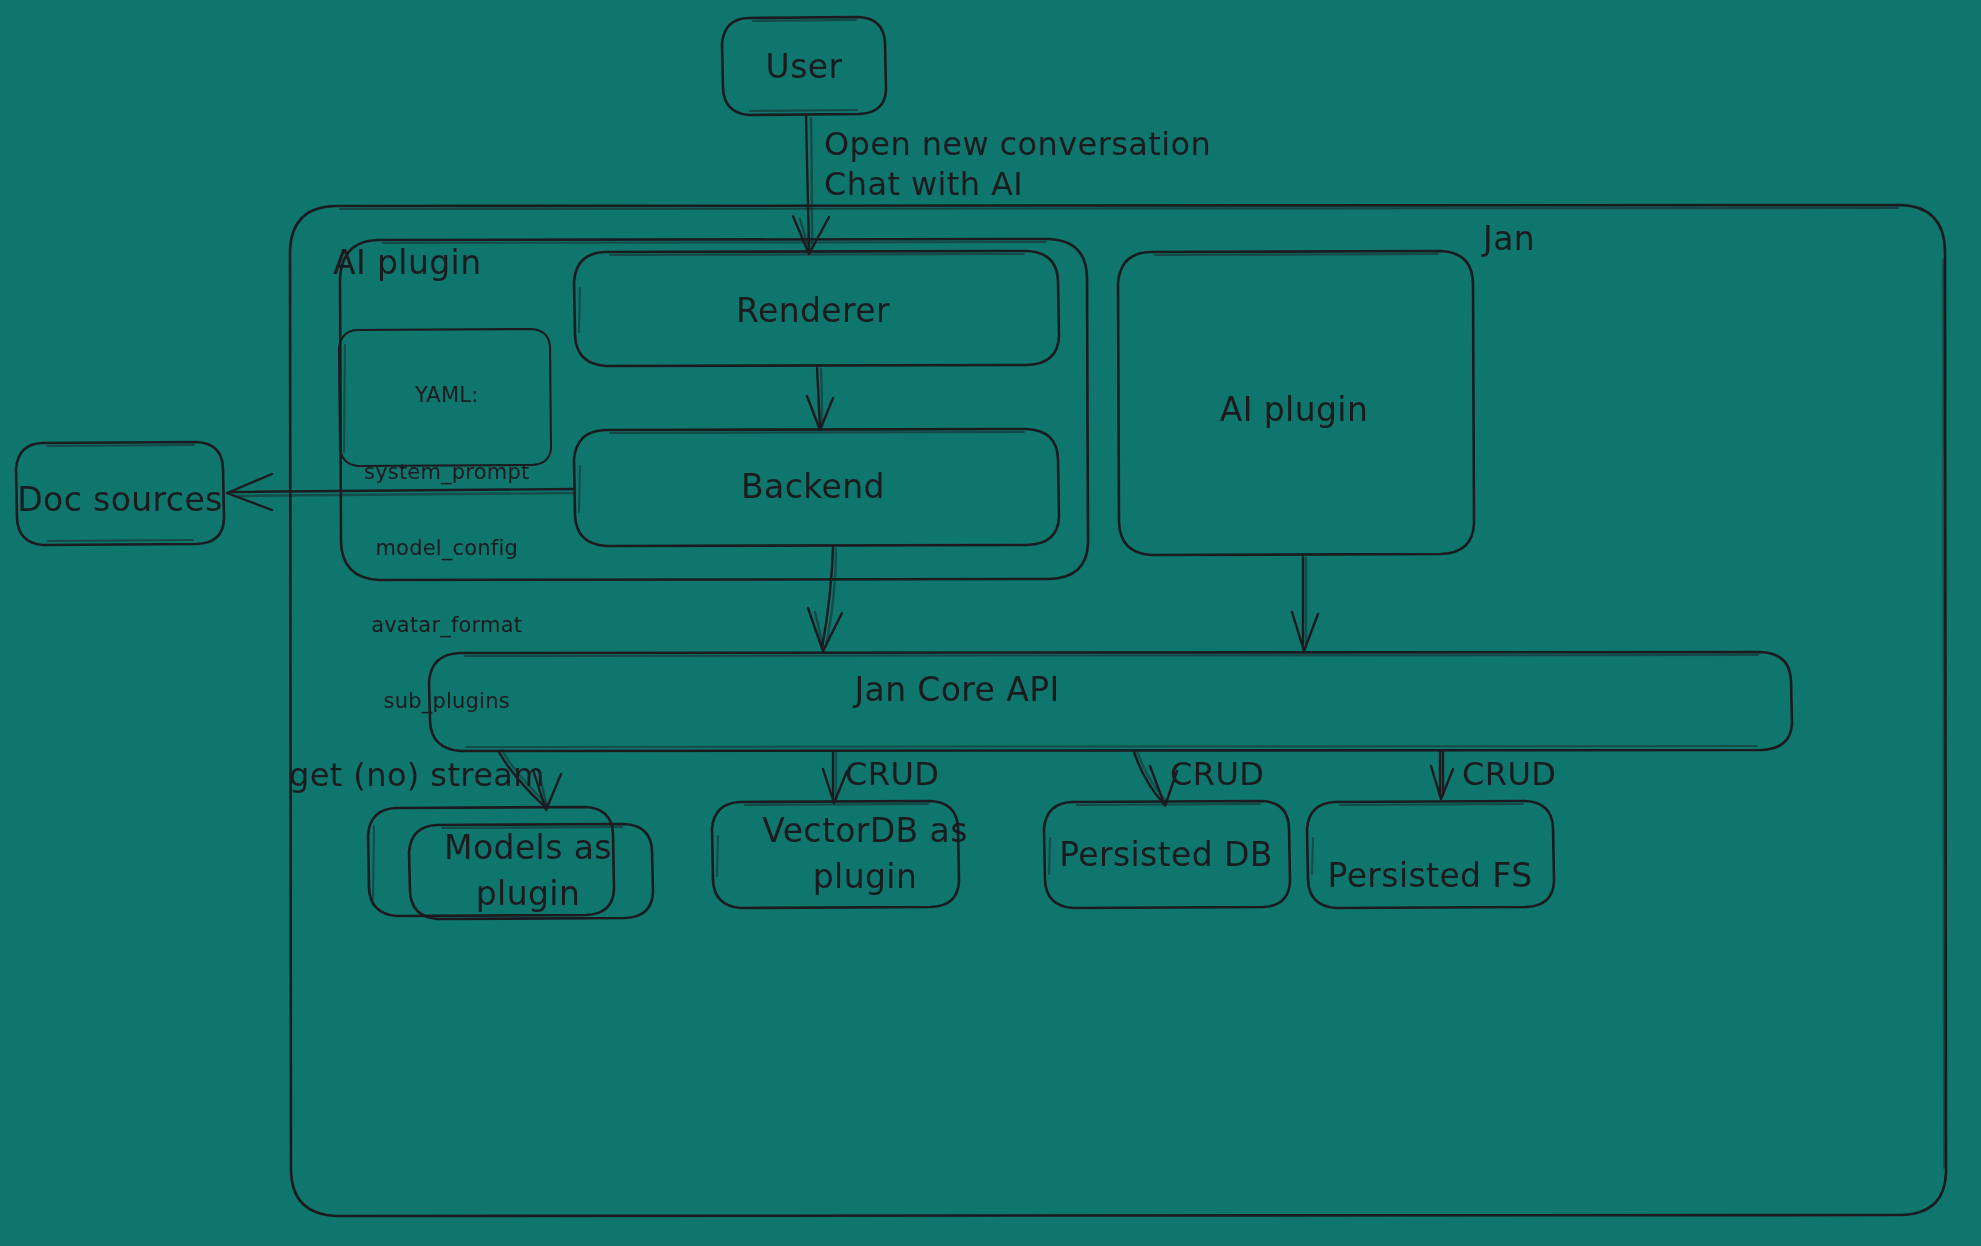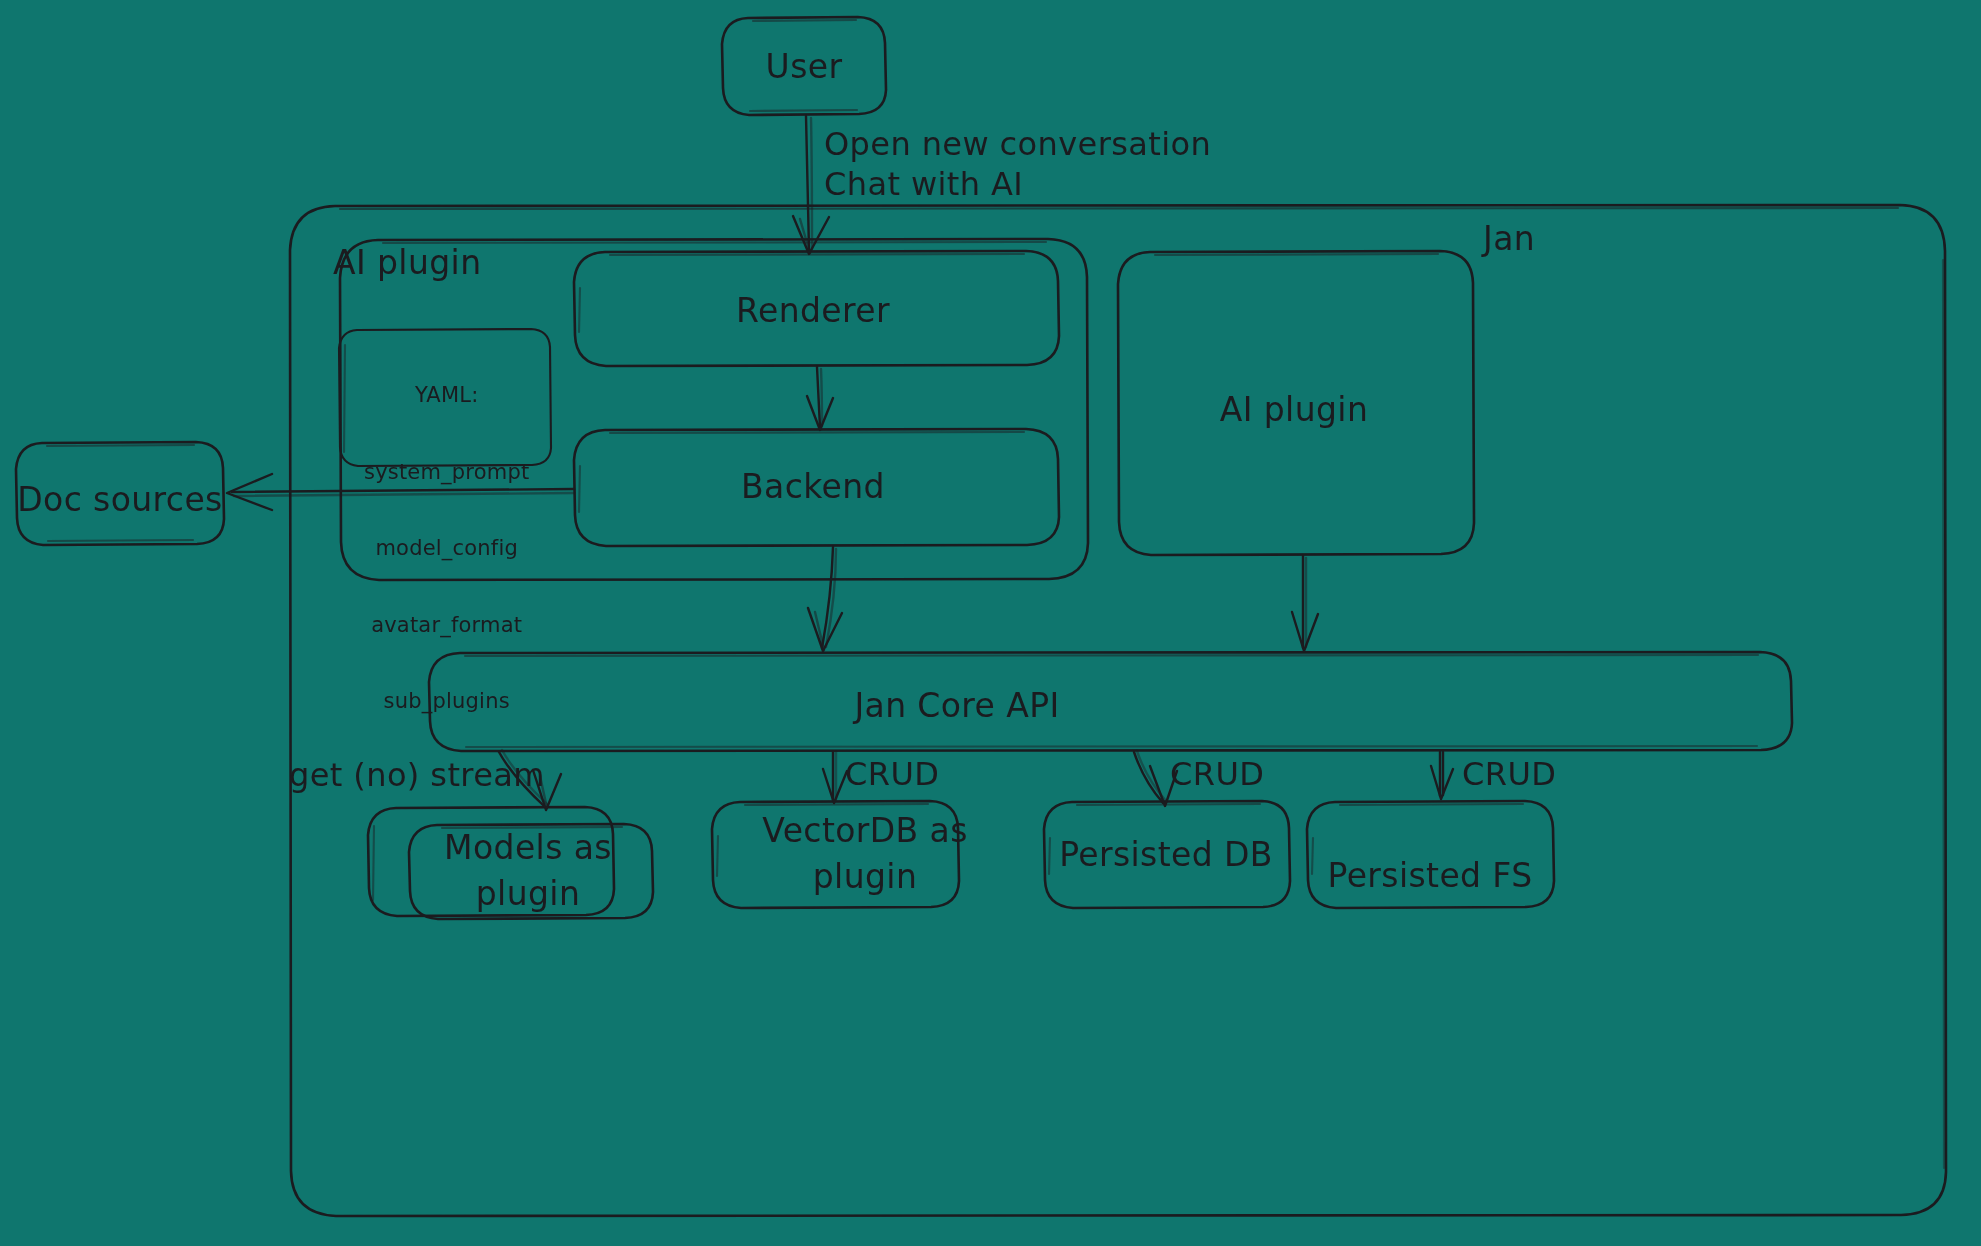--- a/index.html
+++ b/index.html
@@ -246,21 +246,21 @@
   </div>
 
   <div class="node-label" style="left:813px; top:310px;">Renderer</div>
 
   <div class="node-label" style="left:813px; top:486px;">Backend</div>
 
   <div class="node-label" style="left:1294px; top:409px;">AI plugin</div>
 
   <div class="node-label" style="left:120px; top:489px;margin-top:10px;">Doc sources</div>
 
-  <div class="node-label" style="left:957px; top:689px;margin-top:16px;">Jan Core API</div>
+  <div class="node-label" style="left:957px; top:689px;">Jan Core API</div>
 
   <div class="node-label two-line" style="left:528px; top:871px;">Models as
 plugin</div>
 
   <div class="node-label two-line" style="left:833px; top:854px;margin-left:32px;">VectorDB as
 plugin</div>
 
   <div class="node-label" style="left:1166px; top:854px;">Persisted DB</div>
 
   <div class="node-label" style="left:1430px; top:854px;margin-top:21px;">Persisted FS</div>

